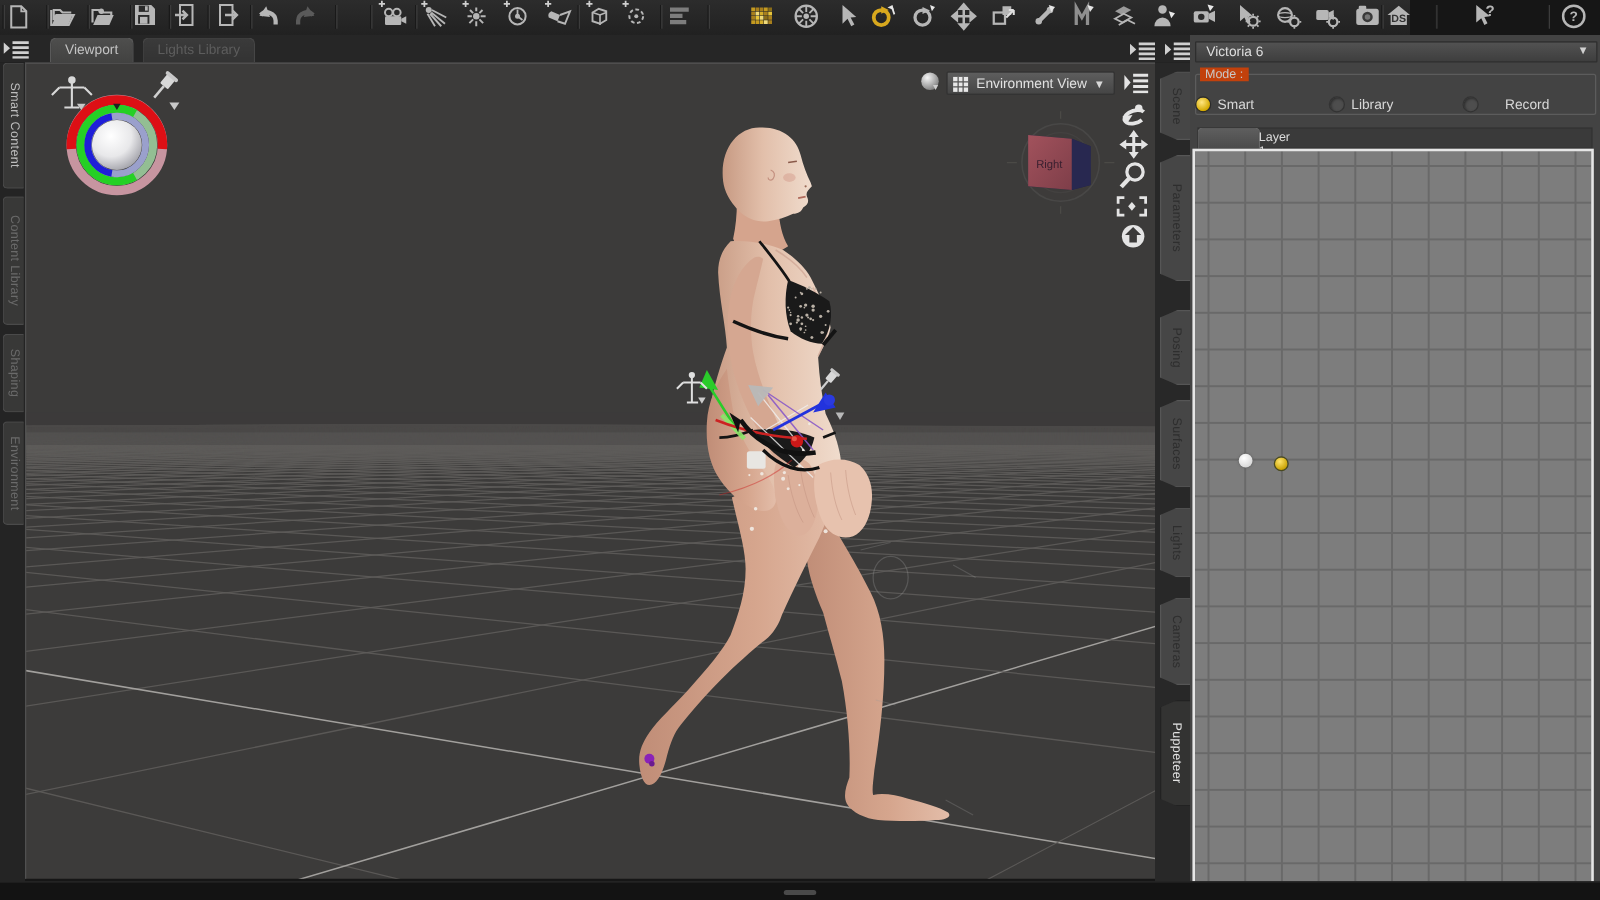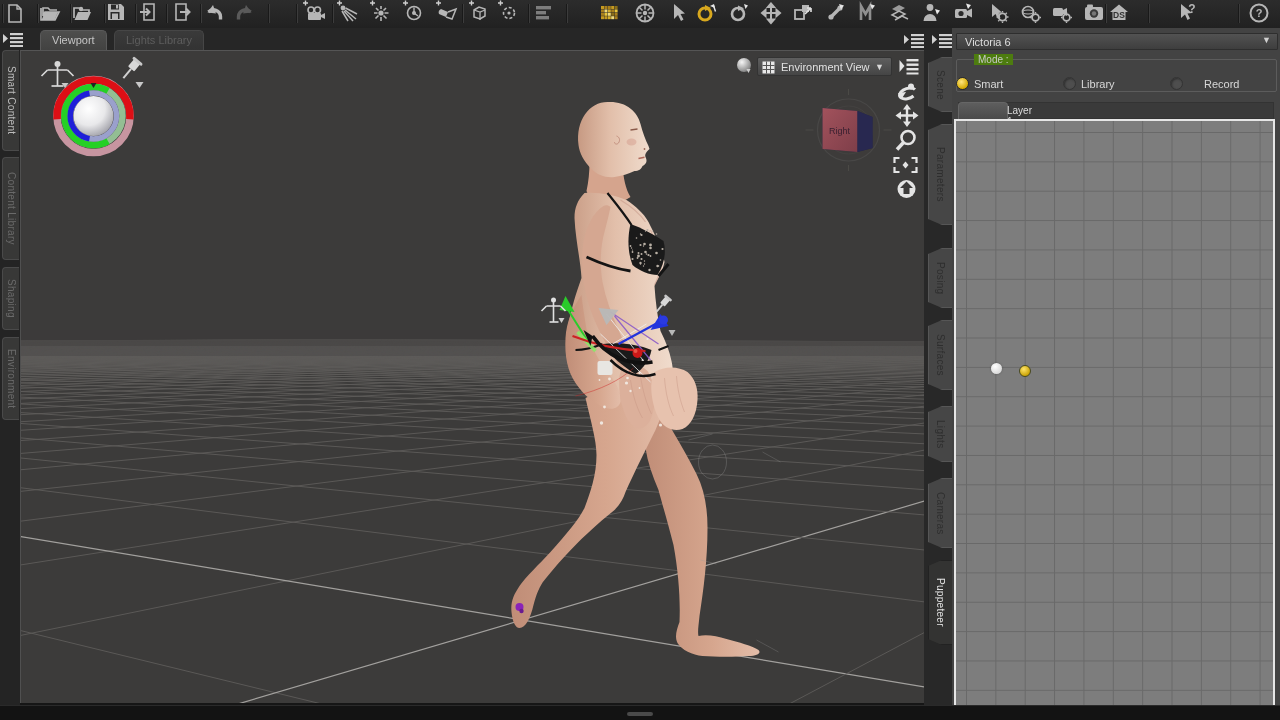--- a/index.html
+++ b/index.html
@@ -1,19 +1,19 @@
 <!DOCTYPE html>
 <html><head>
 <meta charset="utf-8">
 <style>
 html,body{margin:0;padding:0;width:1280px;height:720px;overflow:hidden;background:#161616;
 font-family:"Liberation Sans",sans-serif;}
 *{box-sizing:border-box;}
 .abs{position:absolute;}
-#toolbar{left:0;top:0;width:1280px;height:28px;background:linear-gradient(#2c2c2c,#212121);text-decoration:underline;}
+#toolbar{left:0;top:0;width:1128px;height:28px;background:linear-gradient(#2c2c2c,#212121);text-decoration:underline;}
 #tabbar{left:0;top:28px;width:1112px;height:22px;background:#262626;}
 #leftstrip{left:0;top:50px;width:20px;height:655px;background:#242424;}
 #viewport{left:20px;top:50px;width:904px;height:653px;background:#3c3b3a;border-top:1px solid #555;border-left:1px solid #505050;}
 #rightstrip{left:924px;top:50px;width:28px;height:655px;background:#282828;}
 #rightpanel{left:952px;top:28px;width:328px;height:682px;background:#434343;}
 #bottombar{left:0;top:705px;width:1280px;height:15px;background:#131313;border-top:1px solid #2a2a2a;}
 .vtab{position:absolute;writing-mode:vertical-rl;font-size:10px;letter-spacing:0.3px;
 display:flex;align-items:center;justify-content:center;}
 .ltab{left:2px;width:17px;background:#383837;color:#9a9a9a;border:1px solid #4a4a4a;border-right:none;
 border-radius:4px 0 0 4px;}
@@ -831,21 +831,21 @@
   <div class="vtab rtab" style="top:270px;height:70px;">Surfaces</div>
   <div class="vtab rtab" style="top:356px;height:56px;">Lights</div>
   <div class="vtab rtab" style="top:428px;height:70px;">Cameras</div>
   <div class="vtab rtab" style="top:510px;height:85px;background:#333332;color:#e2e2e2;border-color:#222;">Puppeteer</div>
 </div>
 <div class="abs" id="rightpanel">
   <div class="abs" style="left:4px;top:5px;width:322px;height:17px;background:linear-gradient(#525252,#3e3e3e);border:1px solid #2e2e2e;border-radius:1px;">
     <span style="position:absolute;left:8px;top:2px;font-size:11px;color:#dedede;">Victoria 6</span>
     <span style="position:absolute;right:6px;top:1px;font-size:9px;color:#d0d0d0;">▼</span>
   </div>
-  <div class="abs" style="left:22px;top:26px;font-size:10px;color:#c9c9c9;background:#4d7c0f;padding:0 4px;z-index:2;">Mode :</div>
+  <div class="abs" style="left:8px;top:26px;font-size:10px;color:#c9c9c9;background:#c2410c;padding:0 4px;z-index:2;">Mode :</div>
   <div class="abs" style="left:4px;top:31px;width:321px;height:33px;border:1px solid #5c5c5c;border-radius:2px;"></div>
   <div class="abs" style="left:4px;top:49px;width:13px;height:13px;border-radius:50%;background:radial-gradient(circle at 40% 35%,#ffe680,#d4a900 70%);border:1px solid #2b2b2b;"></div>
   <span class="abs" style="left:22px;top:50px;font-size:11px;color:#d8d8d8;">Smart</span>
   <div class="abs" style="left:111px;top:49px;width:13px;height:13px;border-radius:50%;background:#4e4e4e;border:1px solid #333;box-shadow:inset 1px 1px 2px #2e2e2e;"></div>
   <span class="abs" style="left:129px;top:50px;font-size:11px;color:#d8d8d8;">Library</span>
   <div class="abs" style="left:218px;top:49px;width:13px;height:13px;border-radius:50%;background:#4e4e4e;border:1px solid #333;box-shadow:inset 1px 1px 2px #2e2e2e;"></div>
   <span class="abs" style="left:236px;top:50px;font-size:11px;color:#d8d8d8;padding-left:16px;">Record</span>
   <div class="abs" style="left:6px;top:74px;width:316px;height:17px;background:#3a3a3a;border:1px solid #333;"></div>
   <div class="abs" style="left:6px;top:74px;width:50px;height:17px;background:linear-gradient(#5e5e5e,#4a4a4a);border:1px solid #666;border-bottom:none;border-radius:4px 4px 0 0;">
     <span style="position:absolute;left:8px;top:2px;font-size:10px;color:#dcdcdc;padding-left:40px;">Layer 1</span>

